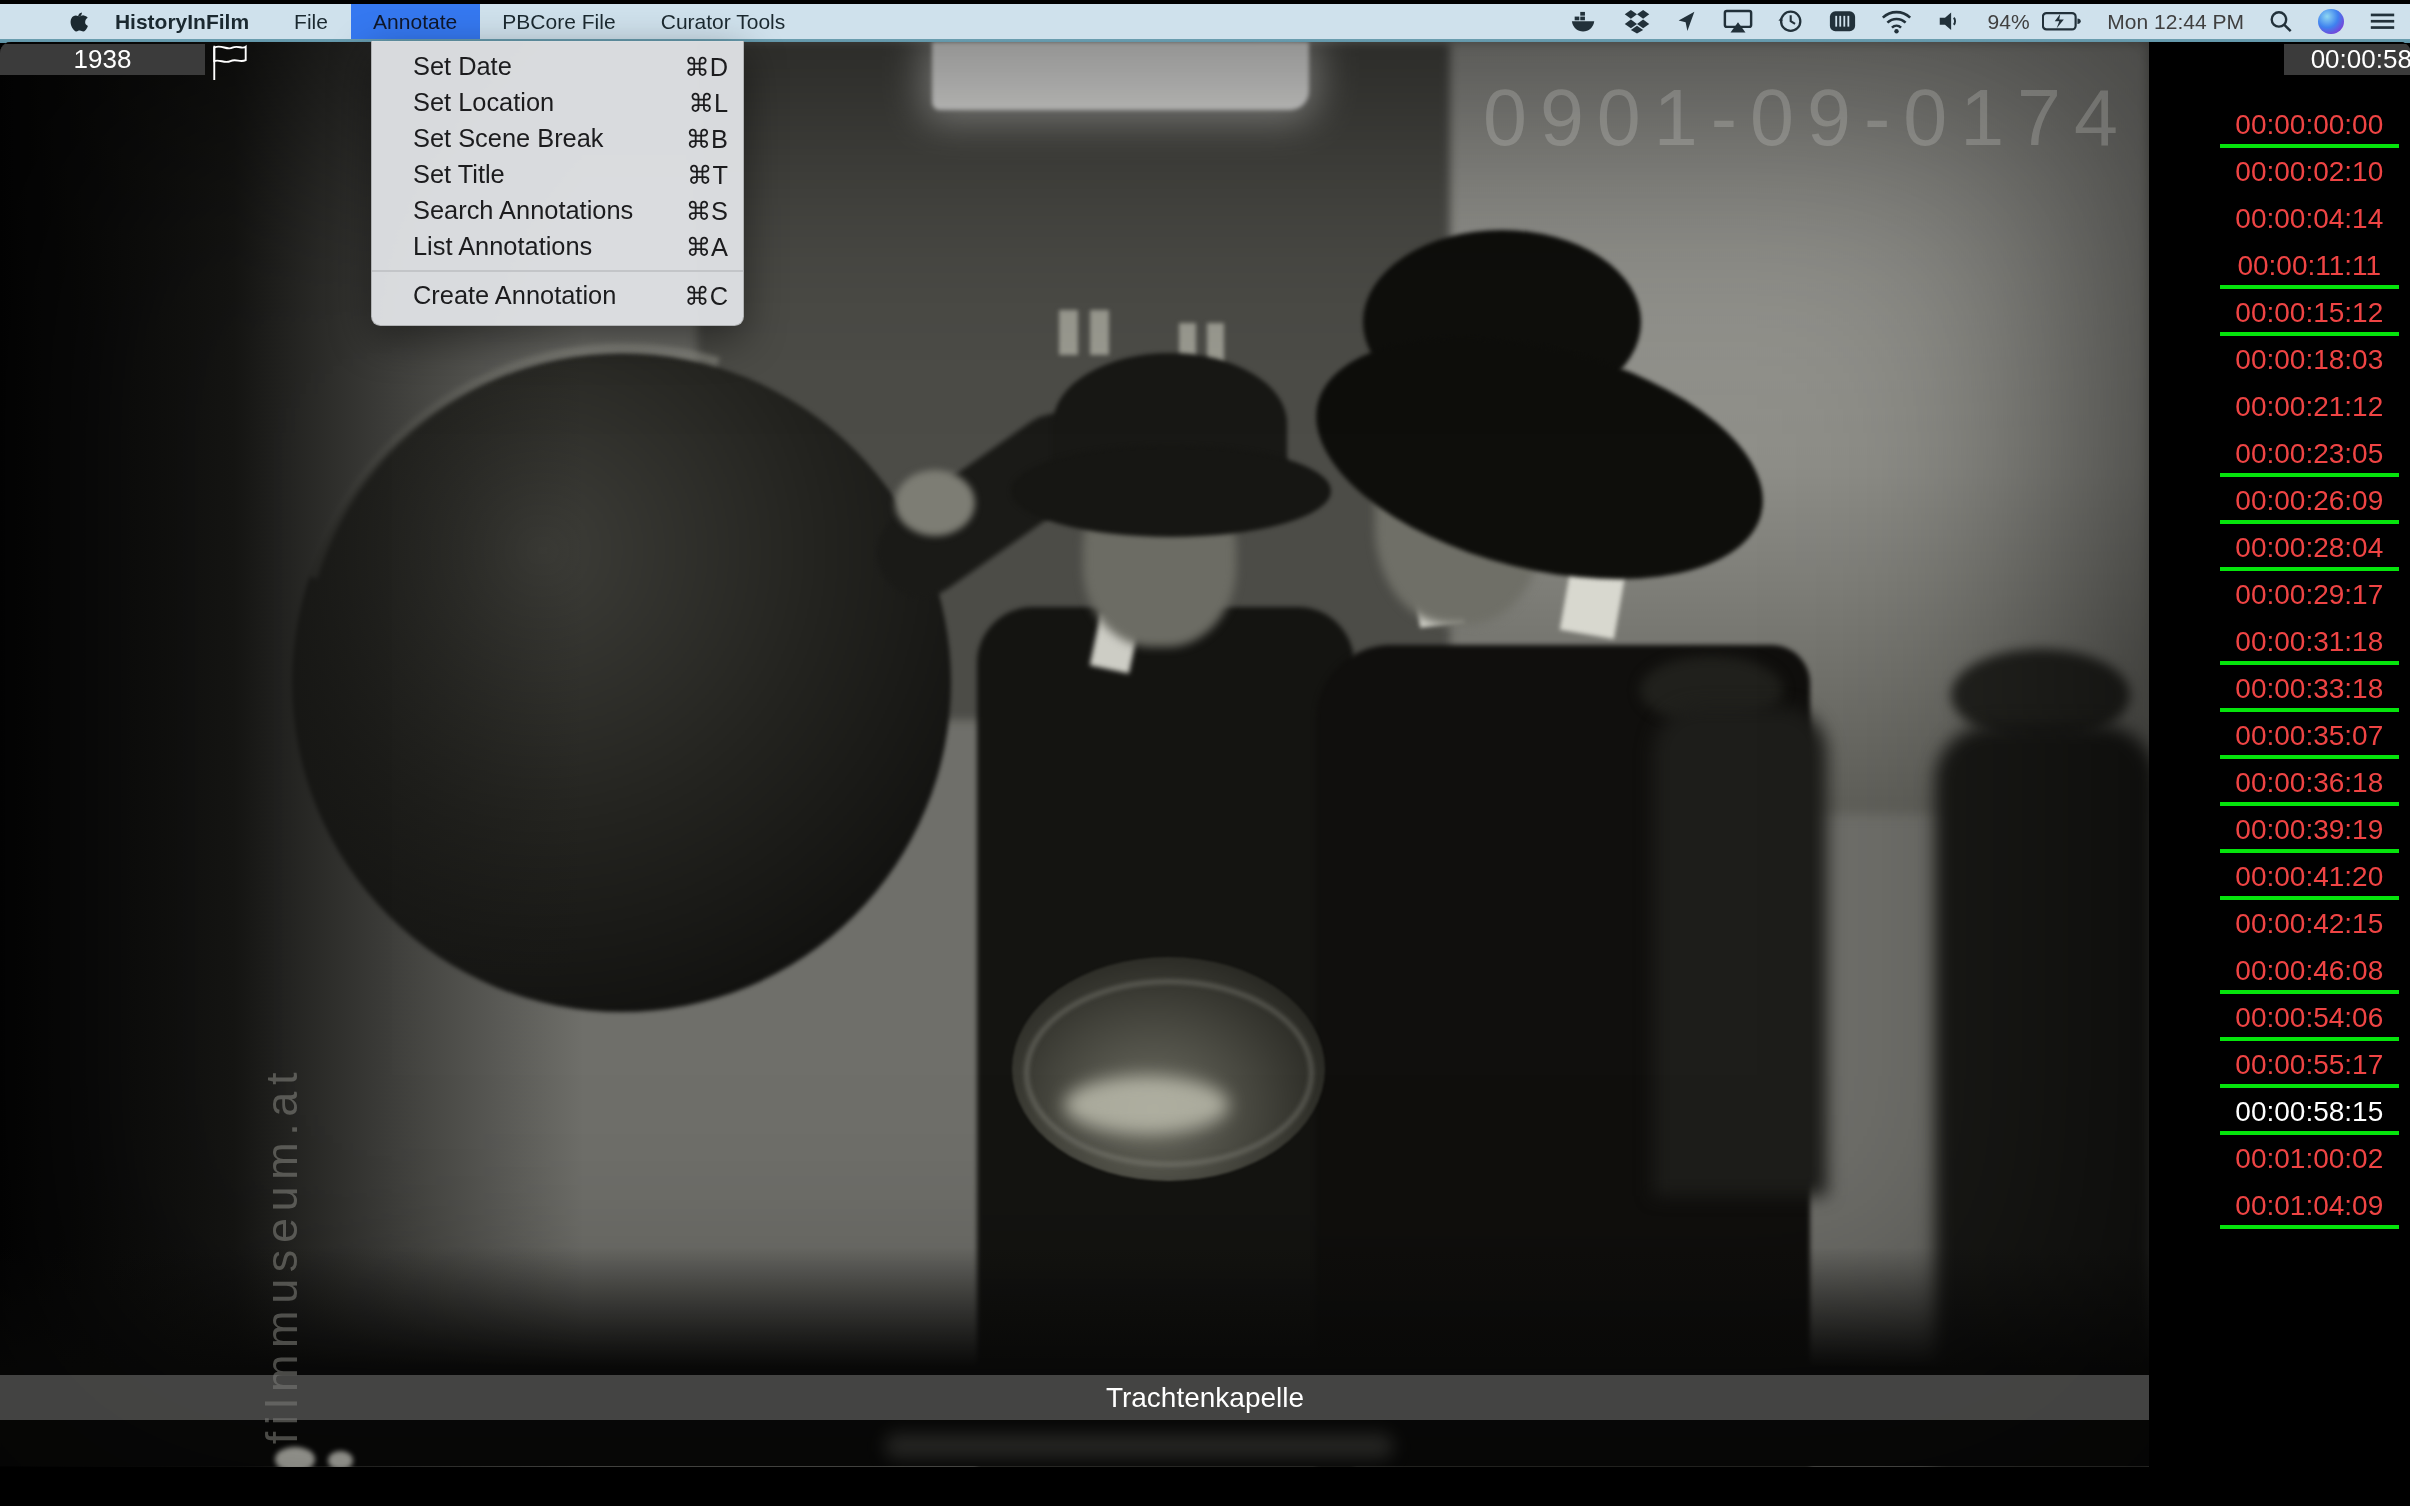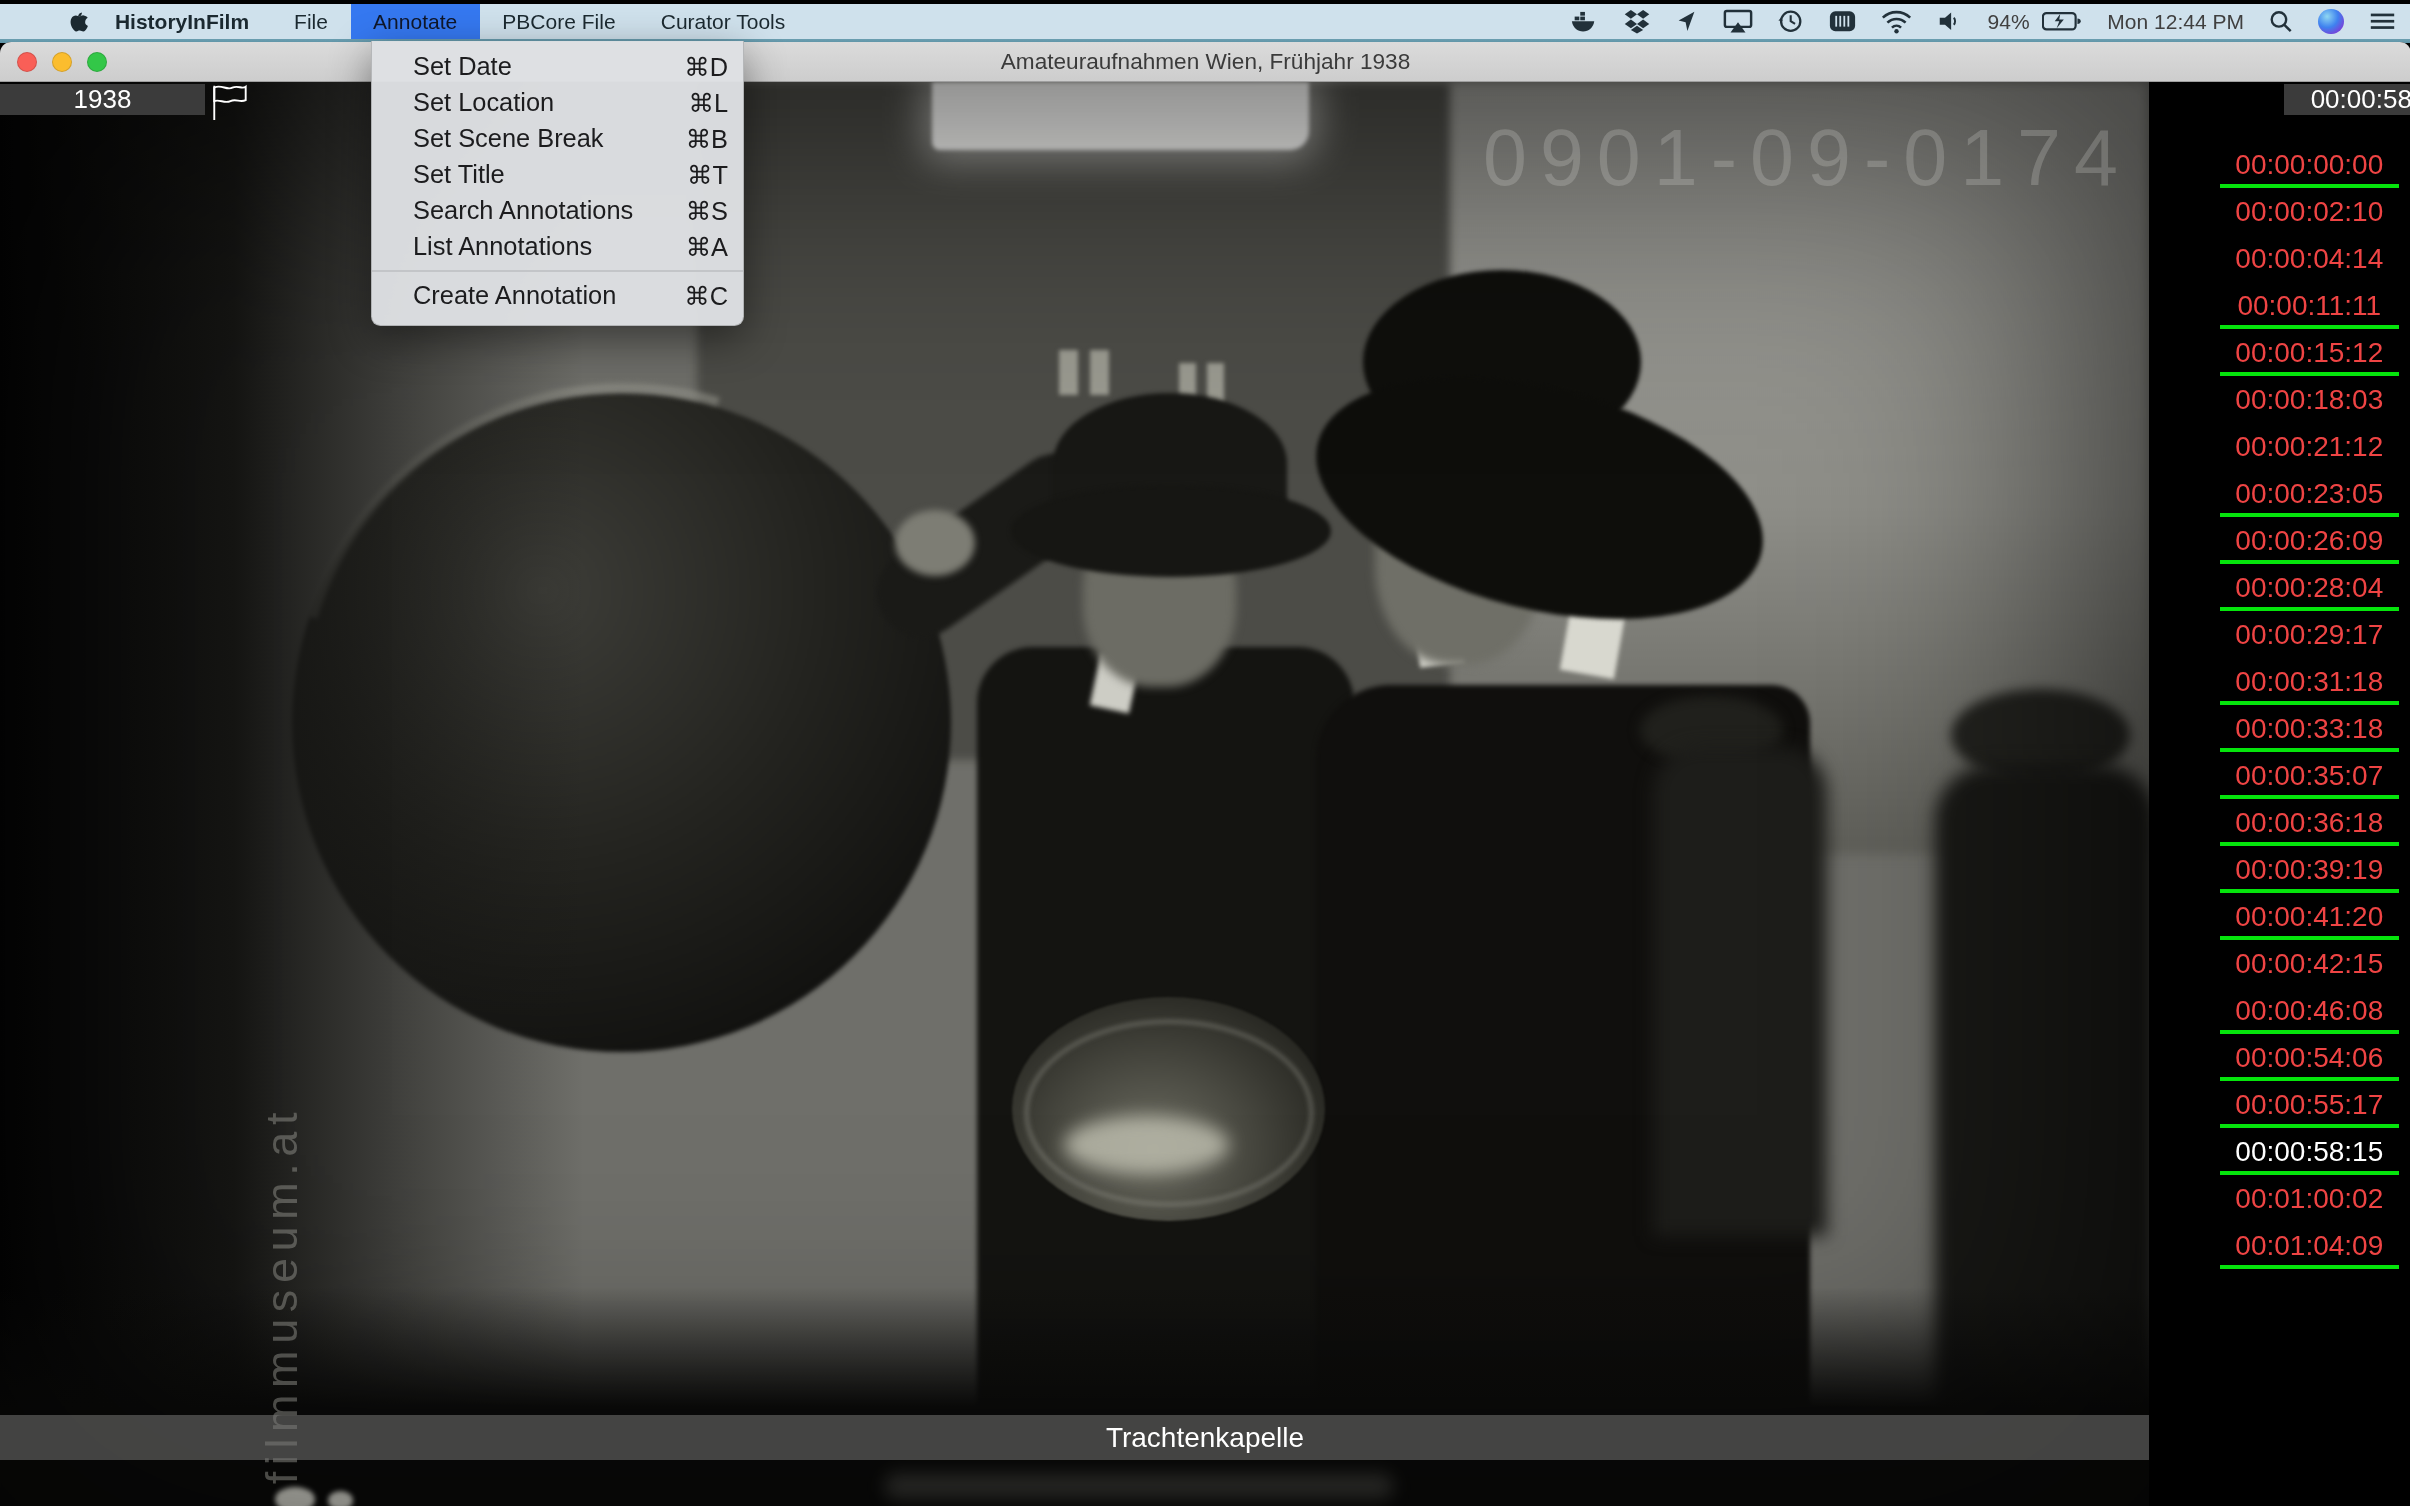--- a/index.html
+++ b/index.html
@@ -280,28 +280,20 @@
               <line x1="2" y1="19" x2="28" y2="19"></line>
             </g>
           </svg>
       </span>
     </div>
   </div>
 
   <div class="desktop-strip"></div>
 
   <div class="window">
-    <div class="titlebar">
-      <div class="lights">
-        <span class="light red"></span>
-        <span class="light yellow"></span>
-        <span class="light green"></span>
-      </div>
-      <div class="win-title">Amateuraufnahmen Wien, Frühjahr 1938</div>
-    </div>
 
     <div class="content">
 
       <div class="video">
         <div class="v v-right-light"></div>
         <div class="v v-building"></div>
         <div class="v v-win" style="left:1059px;top:268px;width:19px;height:45px;"></div>
         <div class="v v-win" style="left:1090px;top:268px;width:19px;height:45px;"></div>
         <div class="v v-win" style="left:1179px;top:281px;width:17px;height:41px;"></div>
         <div class="v v-win" style="left:1207px;top:281px;width:17px;height:41px;"></div>

